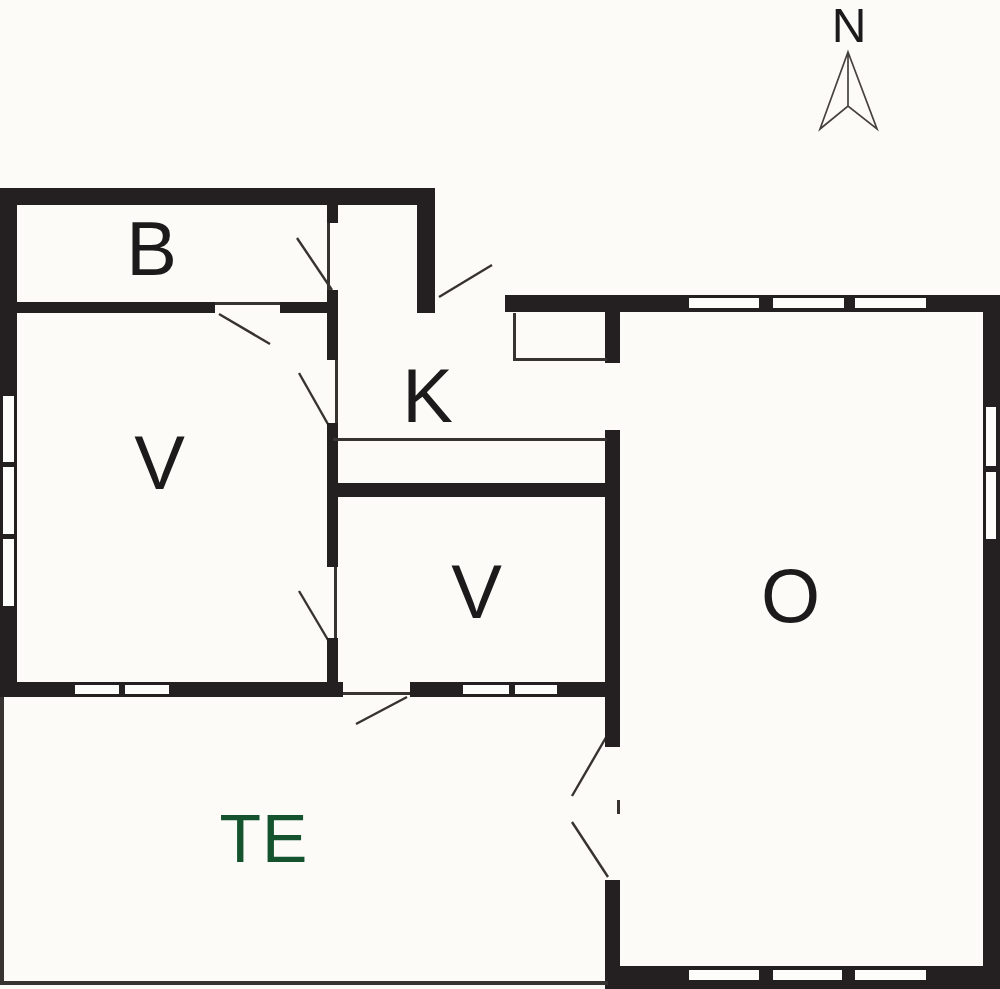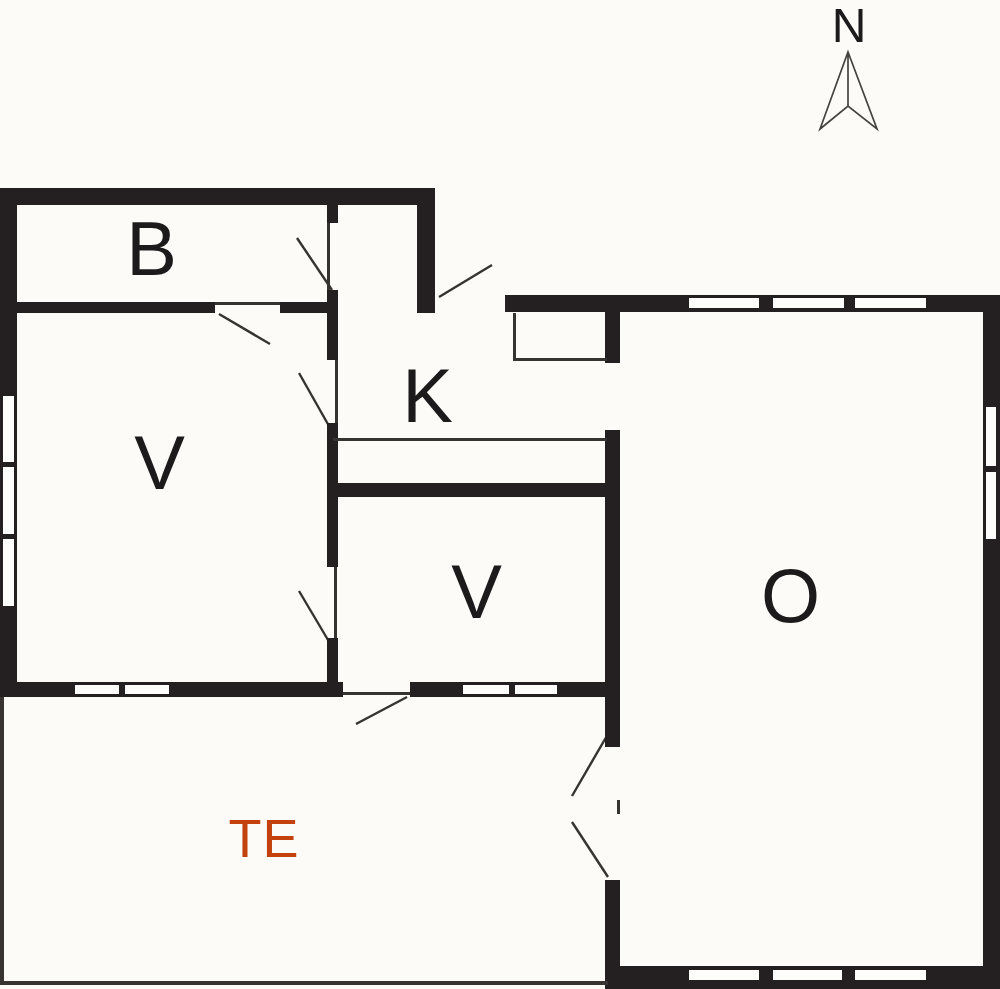--- a/index.html
+++ b/index.html
@@ -71,14 +71,14 @@
     <div class="win" style="left: 985px; top: 406px; width: 12px; height: 61px; background: rgb(253, 253, 251); border: 1.5px solid rgb(36, 32, 33);"></div>
     <div class="win" style="left: 985px; top: 471px; width: 12px; height: 69px; background: rgb(253, 253, 251); border: 1.5px solid rgb(36, 32, 33);"></div>
     <div class="win" style="left: 688px; top: 969px; width: 72px; height: 12px; background: rgb(253, 253, 251); border: 1.5px solid rgb(36, 32, 33);"></div>
     <div class="win" style="left: 772px; top: 969px; width: 71px; height: 12px; background: rgb(253, 253, 251); border: 1.5px solid rgb(36, 32, 33);"></div>
     <div class="win" style="left: 854px; top: 969px; width: 73px; height: 12px; background: rgb(253, 253, 251); border: 1.5px solid rgb(36, 32, 33);"></div>
     <div class="room-label" style="left: 152px; top: 249px; font-size: 76px; color: rgb(28, 26, 27);">B</div>
     <div class="room-label" style="left: 160px; top: 463px; font-size: 76px; color: rgb(28, 26, 27);">V</div>
     <div class="room-label" style="left: 428px; top: 396px; font-size: 76px; color: rgb(28, 26, 27);">K</div>
     <div class="room-label" style="left: 477px; top: 592px; font-size: 76px; color: rgb(28, 26, 27);">V</div>
     <div class="room-label" style="left: 791px; top: 596px; font-size: 76px; color: rgb(28, 26, 27);">O</div>
-    <div class="room-label" style="left: 264px; top: 838px; font-size: 54px; color: #c2410c;">TE</div>
+    <div class="room-label" style="left: 264px; top: 838px; font-size: 68px; color: #14532d;">TE</div>
   </div>
 
 </body></html>

